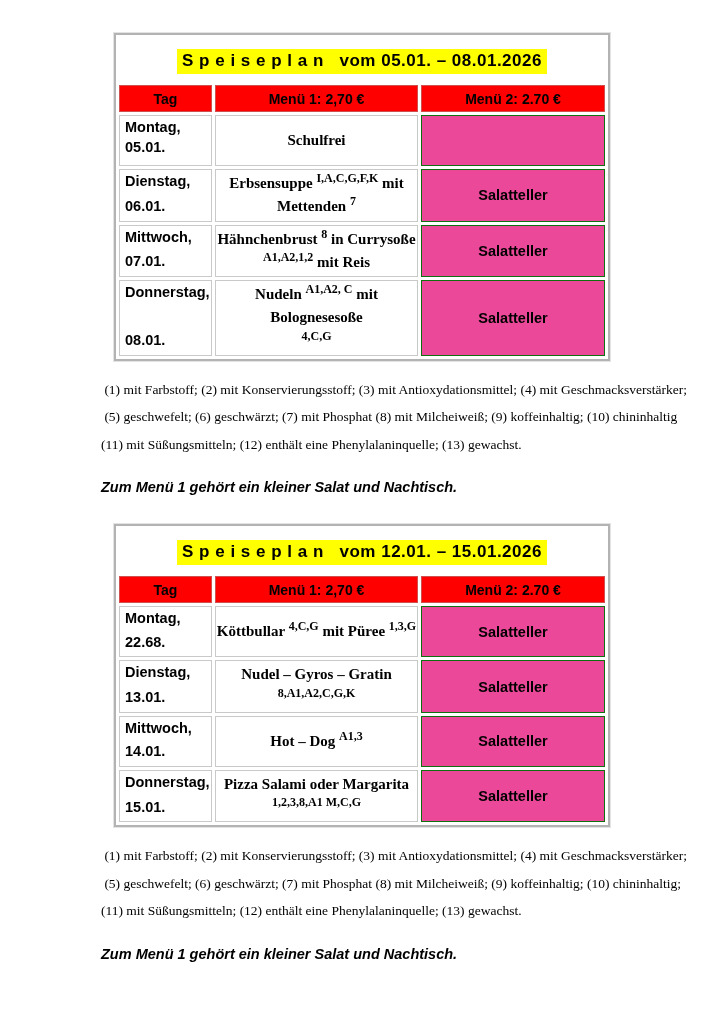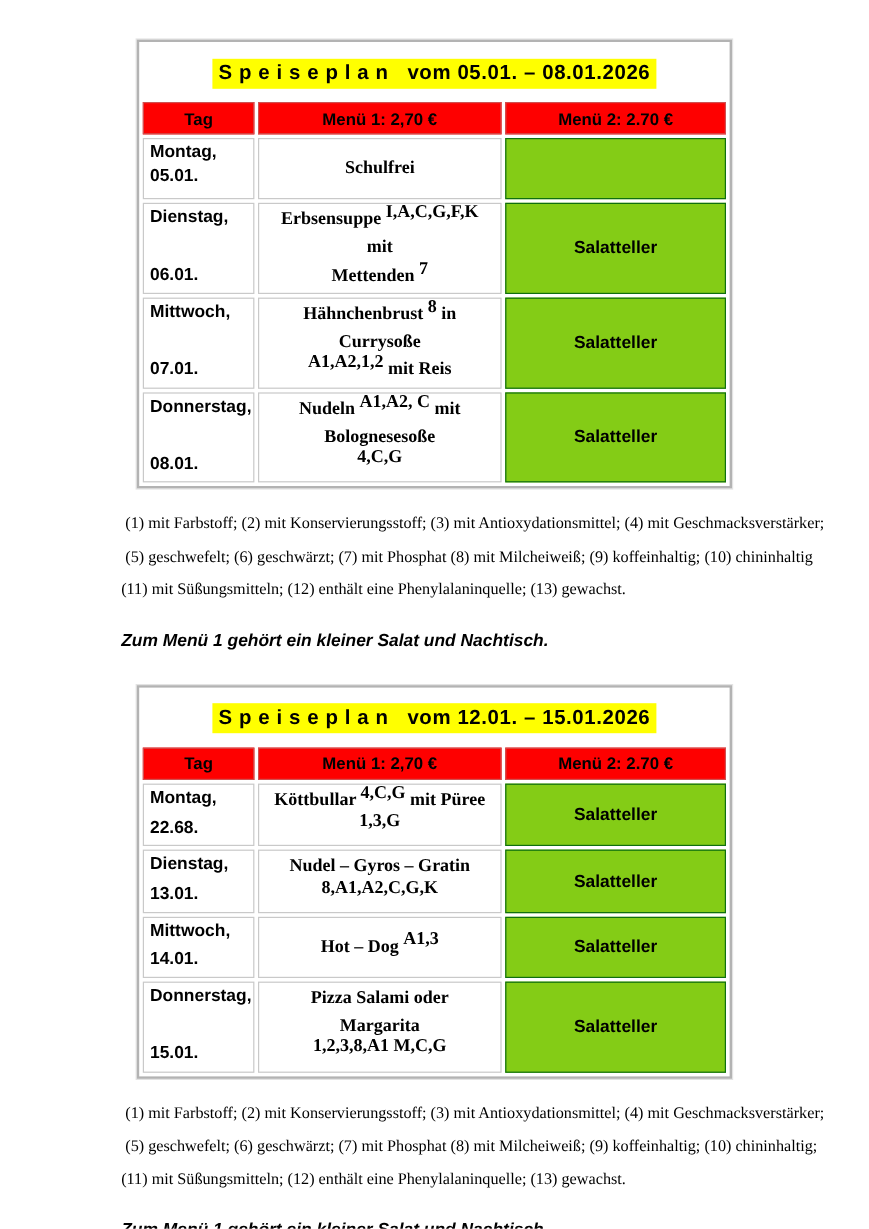--- a/index.html
+++ b/index.html
@@ -56,29 +56,29 @@
     line-height: 1.35;
   }
   .day-cell.tight { justify-content: flex-start; }
   .menu-cell {
     min-height: 51px;
     display: flex; align-items: center; justify-content: center;
     text-align: center;
     font-family: "Liberation Serif", serif;
     font-weight: bold; font-size: 15px;
     line-height: 1.55;
-    padding: 2px 12px;
+    padding: 2px 0;
   }
   .menu-cell sup {
-    font-size: 15px;
+    font-size: 12px;
     vertical-align: super;
     line-height: 0;
   }
   .green-cell {
-    background: #84cc16;
+    background: #ec4899;
     border: 1px solid #0f6f0f;
     min-height: 51px;
     display: flex; align-items: center; justify-content: center;
     font-weight: bold; font-size: 14.5px;
   }
 
   
   .footnote-block { margin: 15px 20px 0 101px; }
   .footnote-block p {
     font-family: "Liberation Serif", serif;

